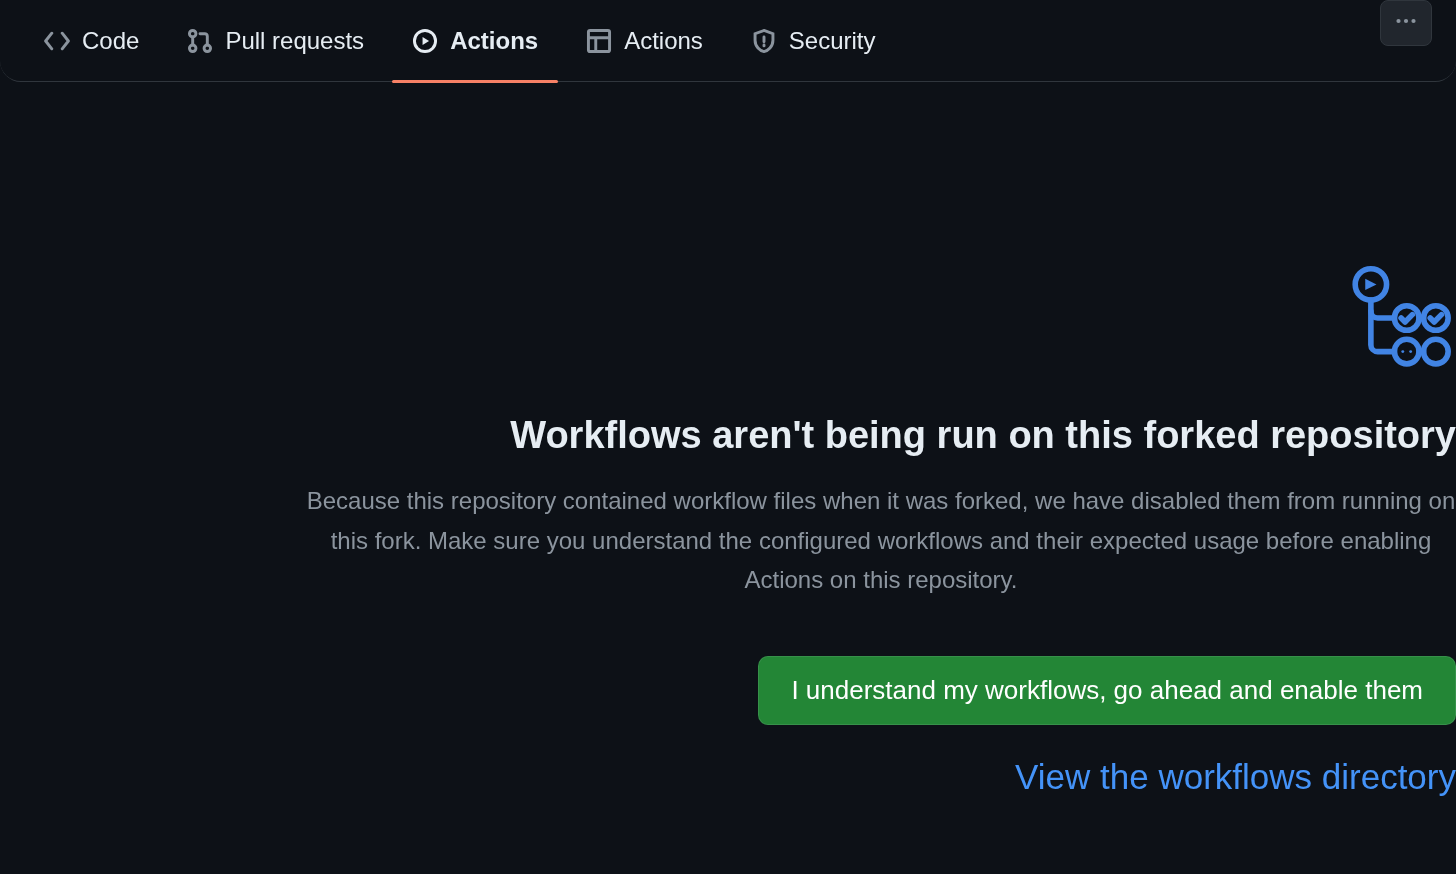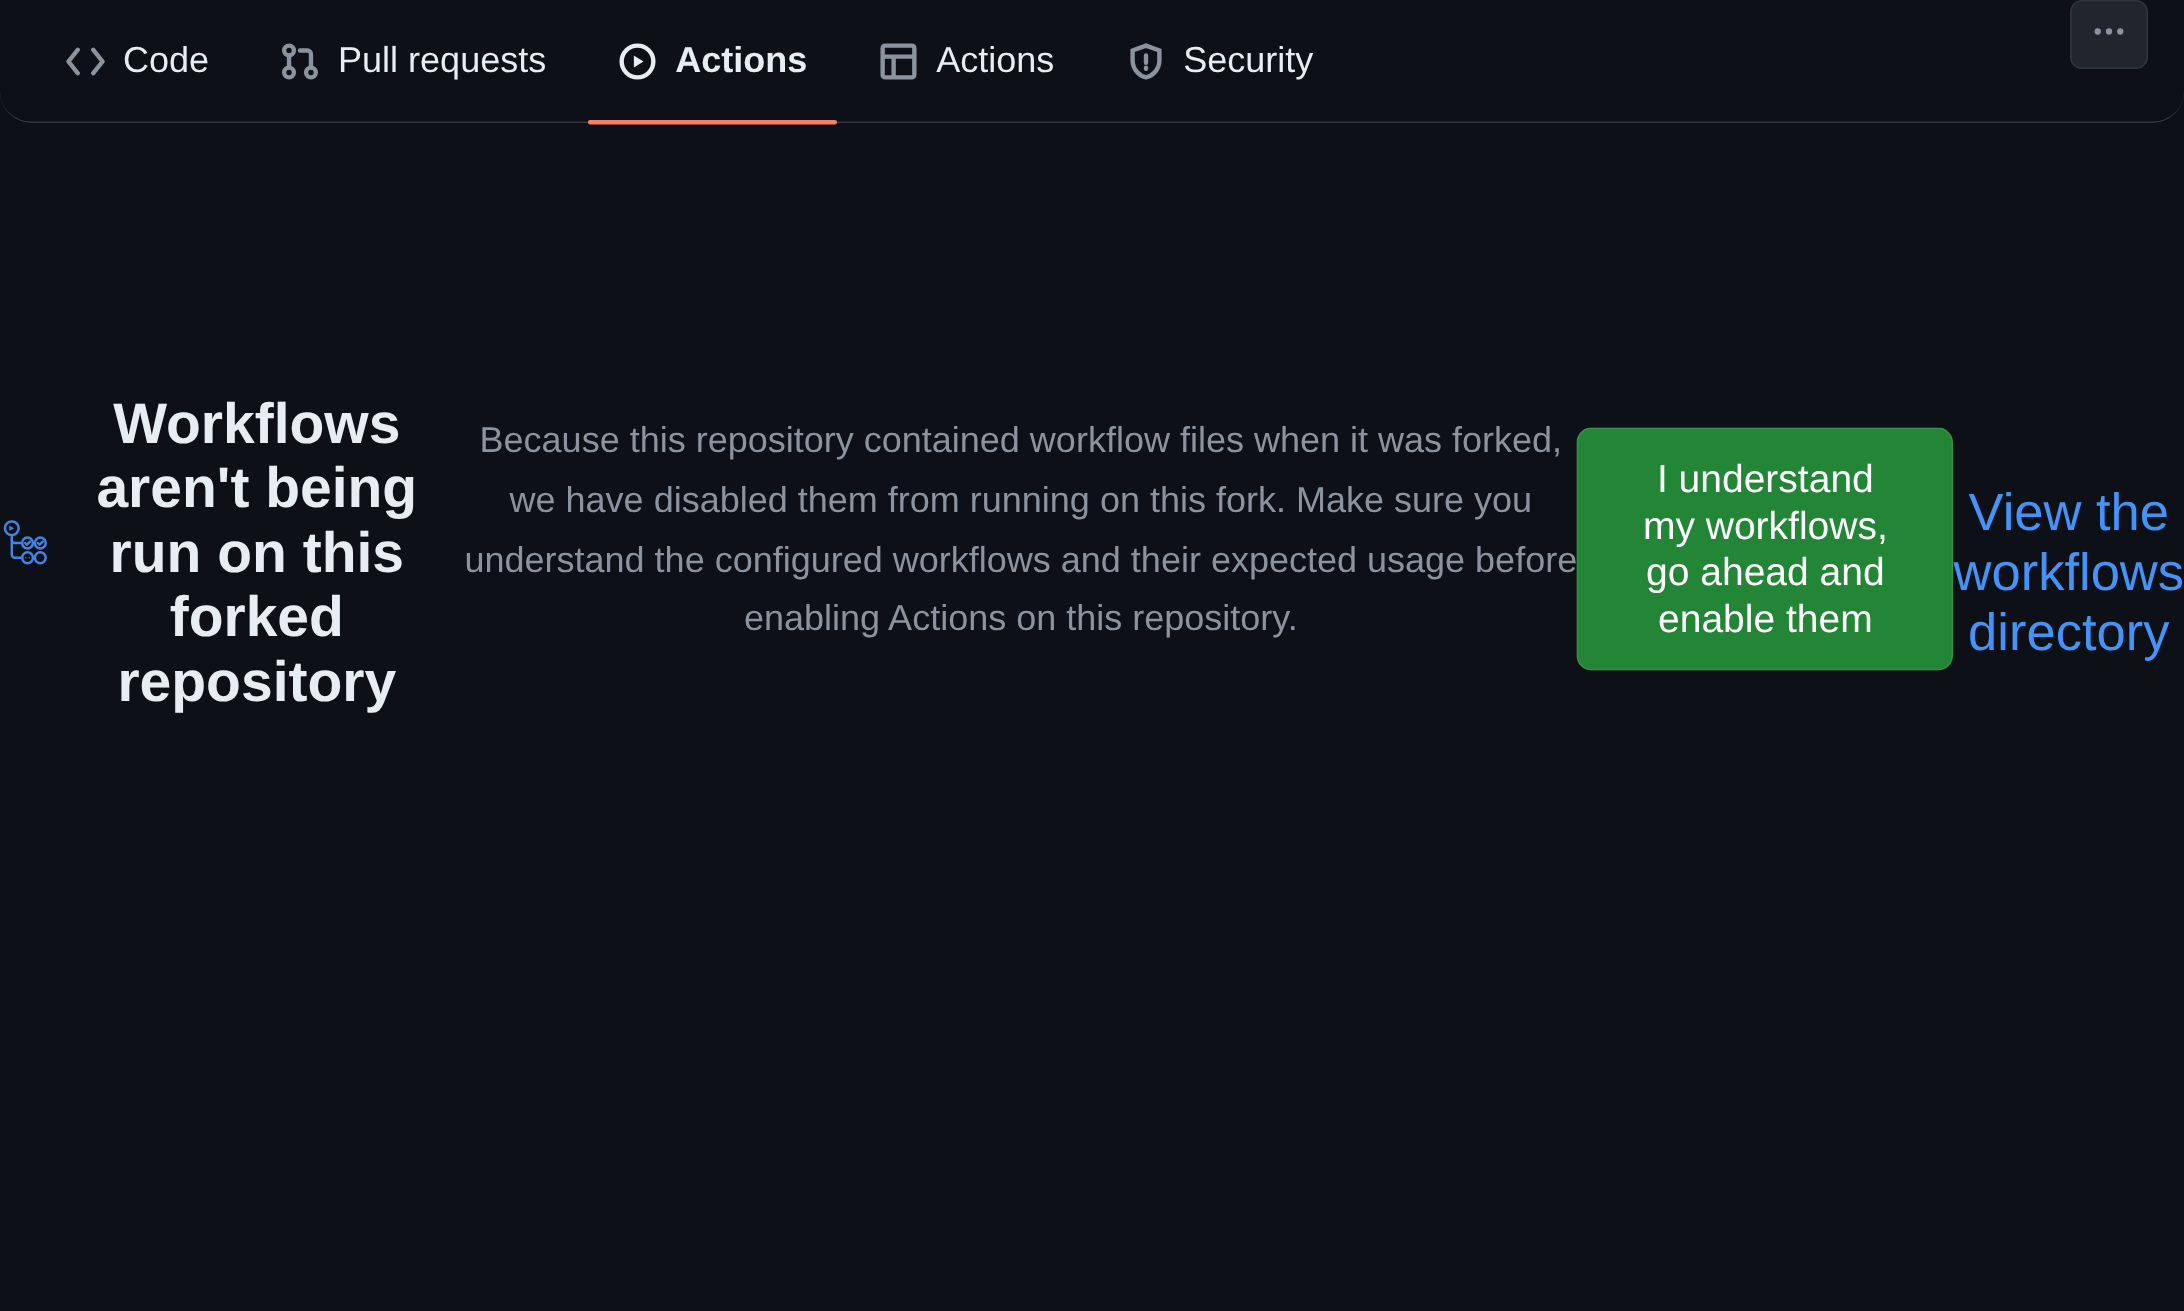--- a/index.html
+++ b/index.html
@@ -83,21 +83,22 @@
       cursor: pointer;
       color: #8b949e;
     }
     .kebab-menu svg {
       width: 24px;
       height: 24px;
       fill: currentColor;
     }
     .main-content {
       display: flex;
-      align-items: center;
+      flex-direction: column;
+      align-items: flex-end;
       padding-top: 180px;
       text-align: center;
     }
     .workflow-icon {
       width: 112px;
       height: 112px;
       margin-bottom: 40px;
       color: #4184e4;
     }
     .workflow-icon svg {

